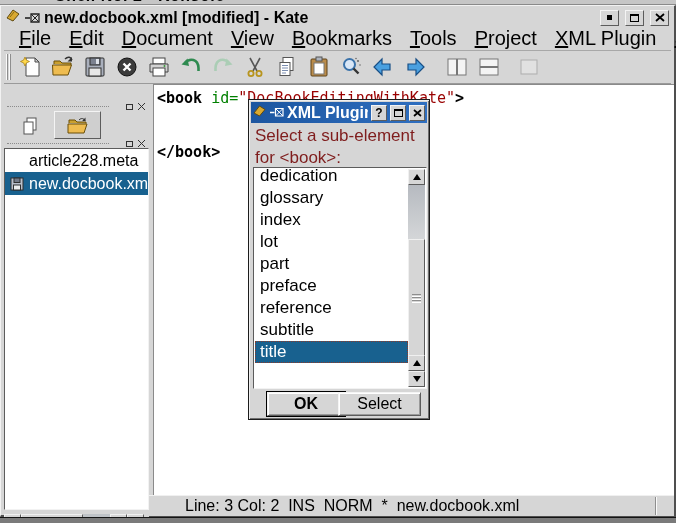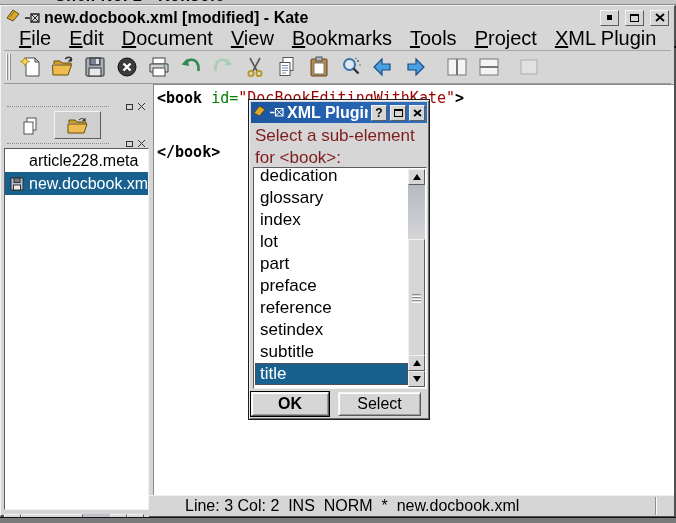--- a/index.html
+++ b/index.html
@@ -95,21 +95,21 @@
   .list-row.selected{ background:#18618f; color:#fff; outline:1px dotted #8b3a2a; outline-offset:-1px;}
   .vscroll{ position:absolute; right:1px; top:1px; width:17px; bottom:1px;}
   .vscroll .sb-btn{ position:absolute; left:0; width:17px; height:16px;}
   #vs-up{ top:0;} #vs-up2{ bottom:16px;} #vs-down{ bottom:0;}
   .v-track{ position:absolute; left:0; top:16px; width:17px; height:54px; background:linear-gradient(to bottom,#b6bac0,#d4d6d8);}
   .v-thumb{ position:absolute; left:0; top:70px; width:17px; height:117px; background:#d6d6d6; border:1px solid; border-color:#f0f0f0 #5c5c5c #5c5c5c #f0f0f0;
      display:flex; flex-direction:column; align-items:center; justify-content:center; gap:2px;}
   .v-thumb i{ display:block; width:9px; height:1px; background:#8e8e8e; box-shadow:0 2px 0 #fff;}
   .dlg-button{ position:absolute; top:292px; height:24px; background:#d6d6d6; font-size:16px; text-align:center; line-height:22px;
      border:1px solid; border-color:#f4f4f4 #5c5c5c #5c5c5c #f4f4f4; box-shadow:inset 1px 1px 0 #fff, inset -1px -1px 0 #9a9a9a;}
-  #ok-btn{ left:2px; width:78px; font-weight:bold; outline:1px solid #000; outline-offset:0;}
+  #ok-btn{ left:18px; width:78px; font-weight:bold; outline:1px solid #000; outline-offset:0;}
   #cancel-btn{ left:89px; width:83px;}
 </style>
 </head>
 <body>
 
 <div class="screen">
 
   <div class="bg-sliver">
     <span class="bg-title">Shell No. 2 - Konsole</span>
   </div>
@@ -389,21 +389,20 @@
     <div class="dlg-prompt">Select a sub-element for &lt;book&gt;:</div>
     <div class="listbox">
       <div class="list-rows" id="element-list">
           <div class="list-row clipped">dedication</div>
           <div class="list-row">glossary</div>
           <div class="list-row">index</div>
           <div class="list-row">lot</div>
           <div class="list-row">part</div>
           <div class="list-row">preface</div>
           <div class="list-row">reference</div>
-          <div class="list-row">setindex</div>
           <div class="list-row">subtitle</div>
           <div class="list-row selected">title</div>
         </div>
       <div class="vscroll">
         <span class="sb-btn" id="vs-up">
             <span class="tri tri-up"></span>
           </span>
         <span class="v-track"></span>
         <span class="v-thumb">
             <i></i>

